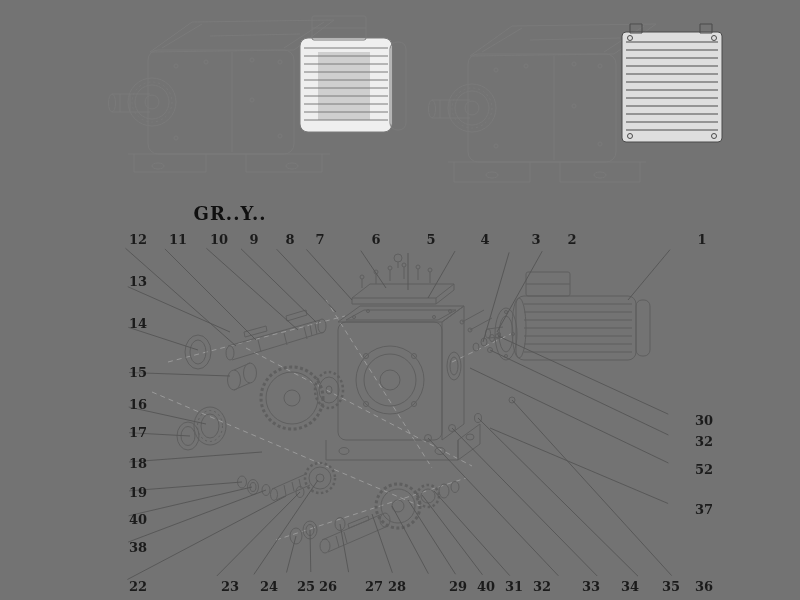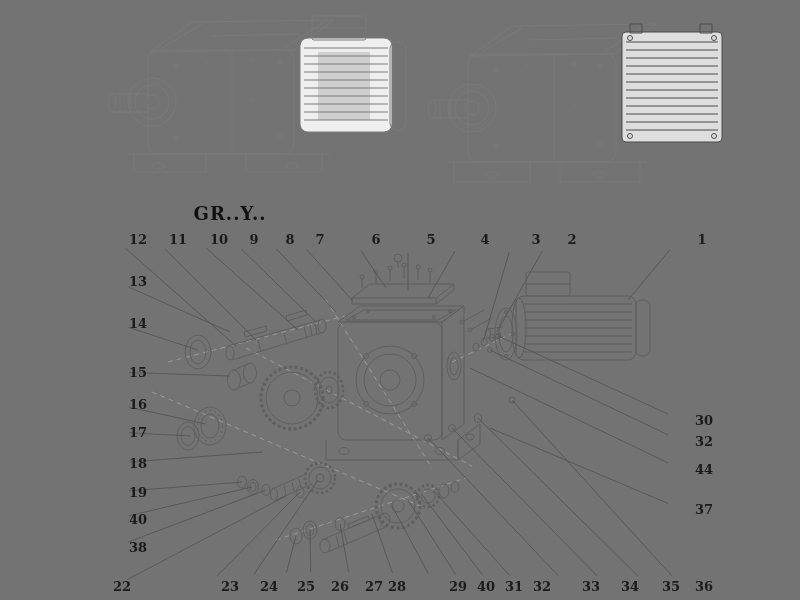--- a/index.html
+++ b/index.html
@@ -361,35 +361,35 @@
         <span class="callout" style="left: 115px; top: 239px;">12</span>
         <span class="callout" style="left: 115px; top: 281px;">13</span>
         <span class="callout" style="left: 115px; top: 323px;">14</span>
         <span class="callout" style="left: 115px; top: 372px;">15</span>
         <span class="callout" style="left: 115px; top: 404px;">16</span>
         <span class="callout" style="left: 115px; top: 432px;">17</span>
         <span class="callout" style="left: 115px; top: 463px;">18</span>
         <span class="callout" style="left: 115px; top: 492px;">19</span>
         <span class="callout" style="left: 115px; top: 519px;">40</span>
         <span class="callout" style="left: 115px; top: 547px;">38</span>
-        <span class="callout" style="left: 99px; top: 586px; text-align: center;">22</span>
+        <span class="callout" style="left: 115px; top: 586px; text-align: center;">22</span>
         <span class="callout" style="left: 207px; top: 586px;">23</span>
         <span class="callout" style="left: 246px; top: 586px;">24</span>
         <span class="callout" style="left: 283px; top: 586px;">25</span>
-        <span class="callout" style="left: 317px; top: 586px;">26</span>
+        <span class="callout" style="left: 305px; top: 586px;">26</span>
         <span class="callout" style="left: 351px; top: 586px;">27</span>
         <span class="callout" style="left: 374px; top: 586px;">28</span>
         <span class="callout" style="left: 435px; top: 586px;">29</span>
         <span class="callout" style="left: 463px; top: 586px;">40</span>
         <span class="callout" style="left: 491px; top: 586px;">31</span>
         <span class="callout" style="left: 519px; top: 586px;">32</span>
         <span class="callout" style="left: 568px; top: 586px;">33</span>
         <span class="callout" style="left: 607px; top: 586px;">34</span>
         <span class="callout" style="left: 648px; top: 586px;">35</span>
         <span class="callout" style="left: 681px; top: 586px;">36</span>
         <span class="callout" style="left: 681px; top: 509px;">37</span>
-        <span class="callout" style="left: 681px; top: 469px;">44</span>
+        <span class="callout" style="left: 681px; top: 469px;">52</span>
         <span class="callout" style="left: 681px; top: 441px;">32</span>
         <span class="callout" style="left: 681px; top: 420px;">30</span>
       </div>
   </div>
 
 </div>
 
 </body></html>

